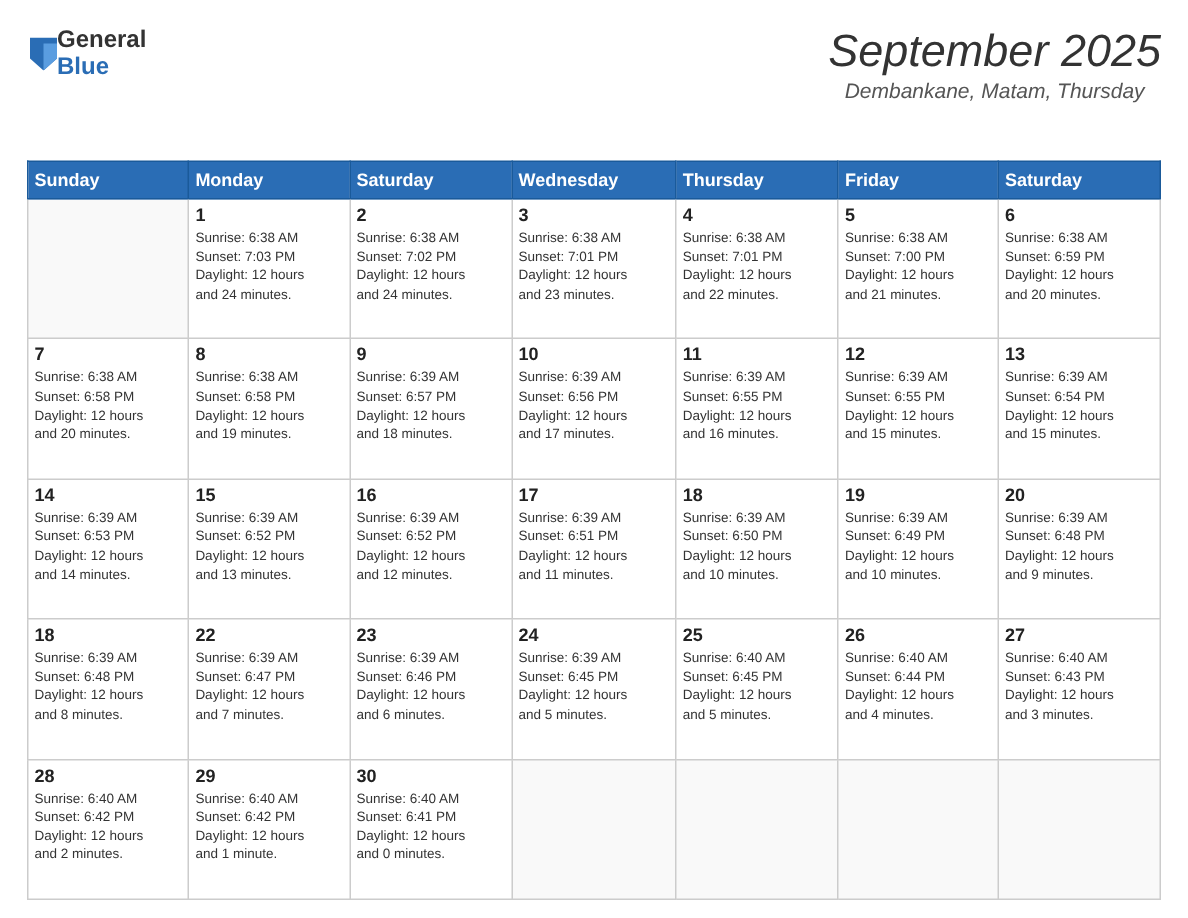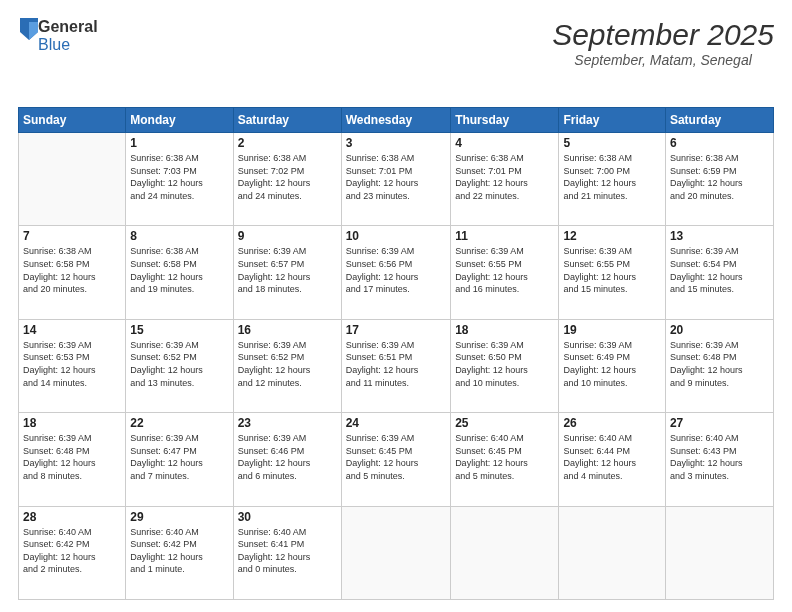--- a/index.html
+++ b/index.html
@@ -18,35 +18,35 @@
       flex-direction: column;
     }
     .header {
       display: flex;
       justify-content: space-between;
       align-items: flex-start;
       margin-bottom: 10px;
     }
     .logo {
       display: flex;
-      align-items: flex-start;
+      align-items: center;
     }
     .logo-text {
       display: flex;
       flex-direction: column;
       line-height: 1.1;
     }
     .logo-general {
       font-size: 16px;
       font-weight: bold;
       color: #333;
     }
     .logo-blue {
       font-size: 16px;
-      font-weight: normal;
+      font-weight: bold;
       color: #2a6db5;
     }
     .logo-icon {
       width: 18px;
       height: 22px;
       margin-left: 2px;
       display: inline-block;
     }
     .title-block {
       text-align: center;
@@ -112,21 +112,21 @@
         <polygon points="0,0 18,0 18,14 9,22 0,14" fill="#2a6db5"></polygon>
         <polygon points="9,4 18,4 18,14 9,22" fill="#5a9de0"></polygon>
       </svg>
       <div class="logo-text">
         <span class="logo-general">General</span>
         <span class="logo-blue">Blue</span>
       </div>
     </div>
     <div class="title-block">
       <div class="month-title">September 2025</div>
-      <div class="subtitle">September, Matam, Senegal</div>
+      <div class="subtitle">Dembankane, Matam, Thursday</div>
     </div>
   </div>
 
   <table class="calendar">
     <thead>
       <tr id="header-row">
           <th>Sunday</th>
           <th>Monday</th>
           <th>Saturday</th>
           <th>Wednesday</th>

